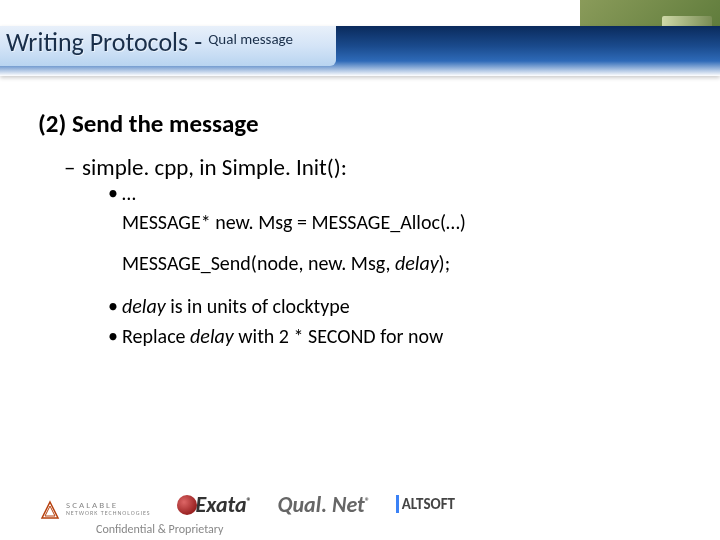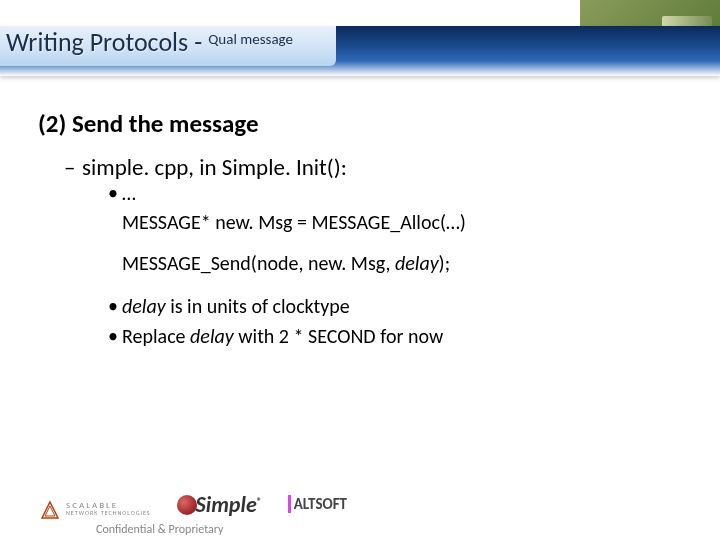--- a/index.html
+++ b/index.html
@@ -171,21 +171,21 @@
     font-size: 22px;
     font-weight: bold;
     font-style: italic;
     color: #666;
   }
   .logo-qualnet .reg { font-size: 10px; vertical-align: super; font-style: normal;}
   .logo-altsoft {
     font-size: 15px;
     font-weight: bold;
     color: #444;
-    border-left: 3px solid #d946ef;
+    border-left: 3px solid #3b82f6;
     padding-left: 3px;
   }
   .confidential {
     position: absolute;
     bottom: 4px;
     left: 96px;
     font-size: 12px;
     color: #888;
   }
 </style>
@@ -240,18 +240,21 @@
           <polygon points="10,6 15,16 5,16" fill="none" stroke="#b7410e" stroke-width="1"></polygon>
         </svg>
     </span>
     <span class="txt">
       <div>SCALABLE</div>
       <div class="sm">NETWORK TECHNOLOGIES</div>
     </span>
   </div>
   <div class="logo-exata">
     <span class="dot"></span>
-    <span>Simple</span><span class="reg">®</span>
+    <span>Exata</span><span class="reg">®</span>
+  </div>
+  <div class="logo-qualnet">
+    <span>Qual. Net</span><span class="reg">®</span>
   </div>
   <div class="logo-altsoft">ALTSOFT</div>
 </div>
 
 <div class="confidential">Confidential &amp; Proprietary</div>
 
 </body></html>

